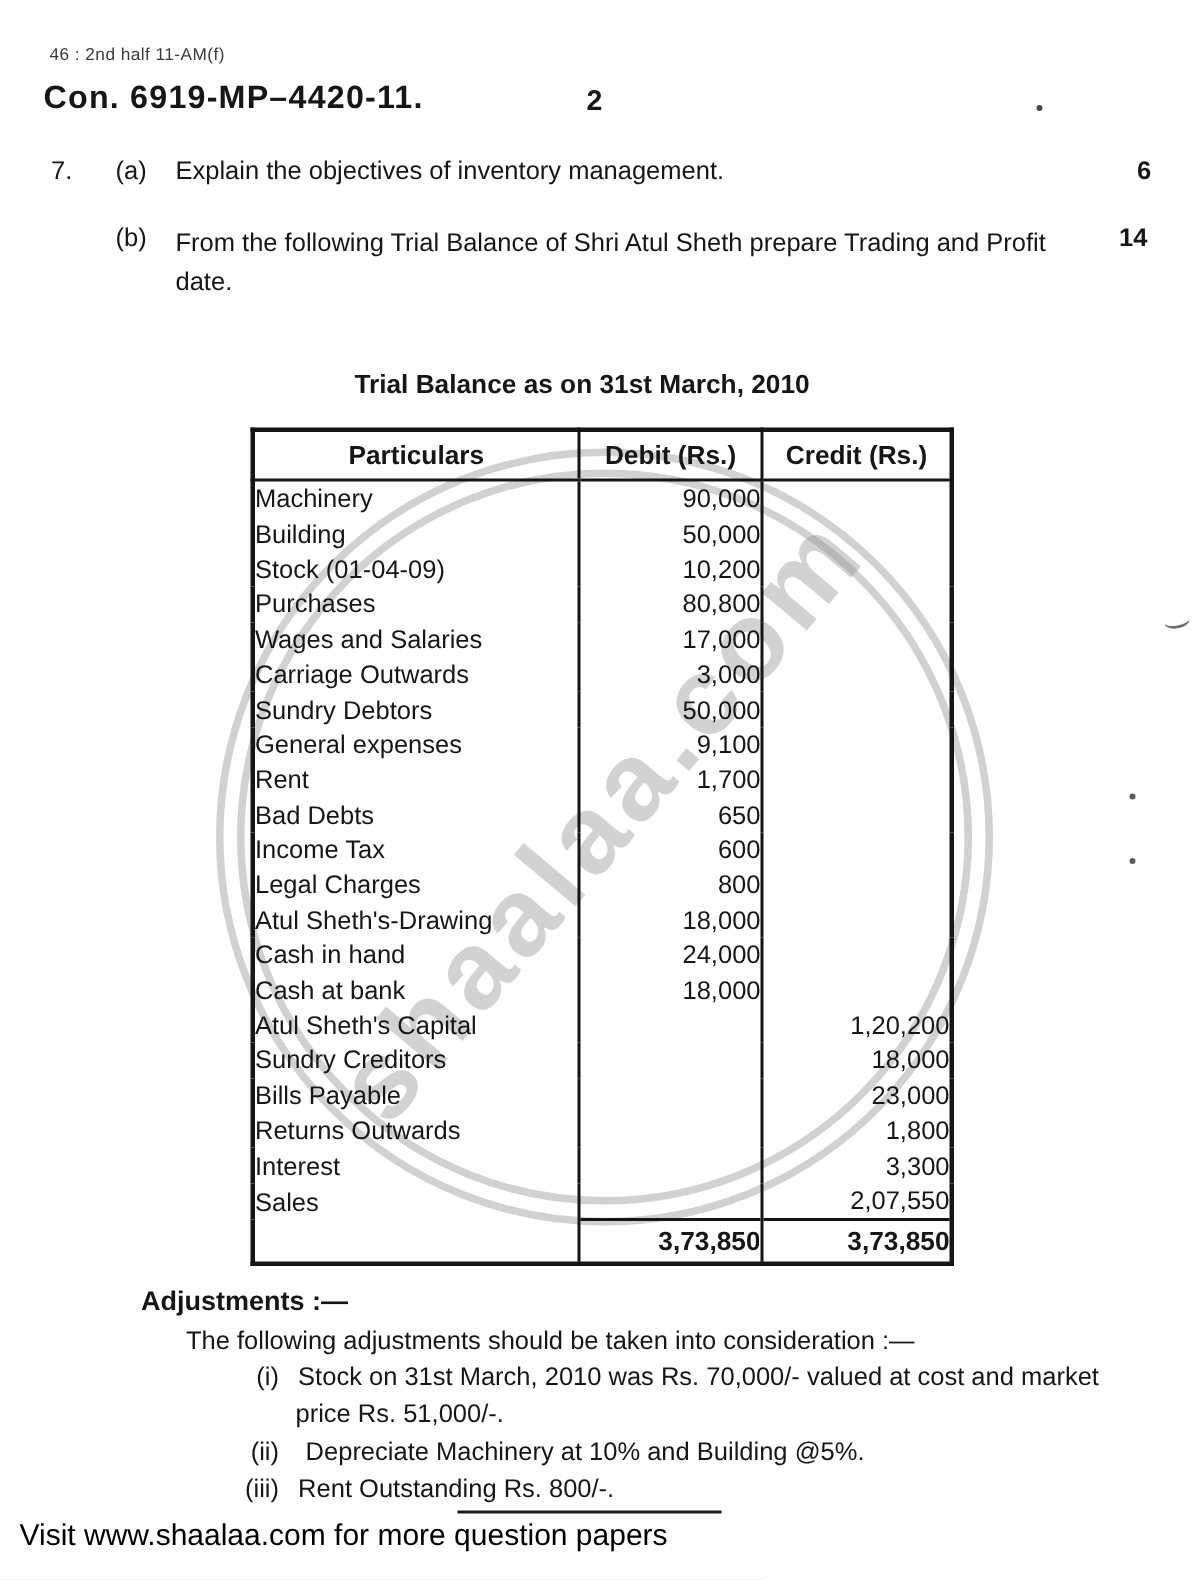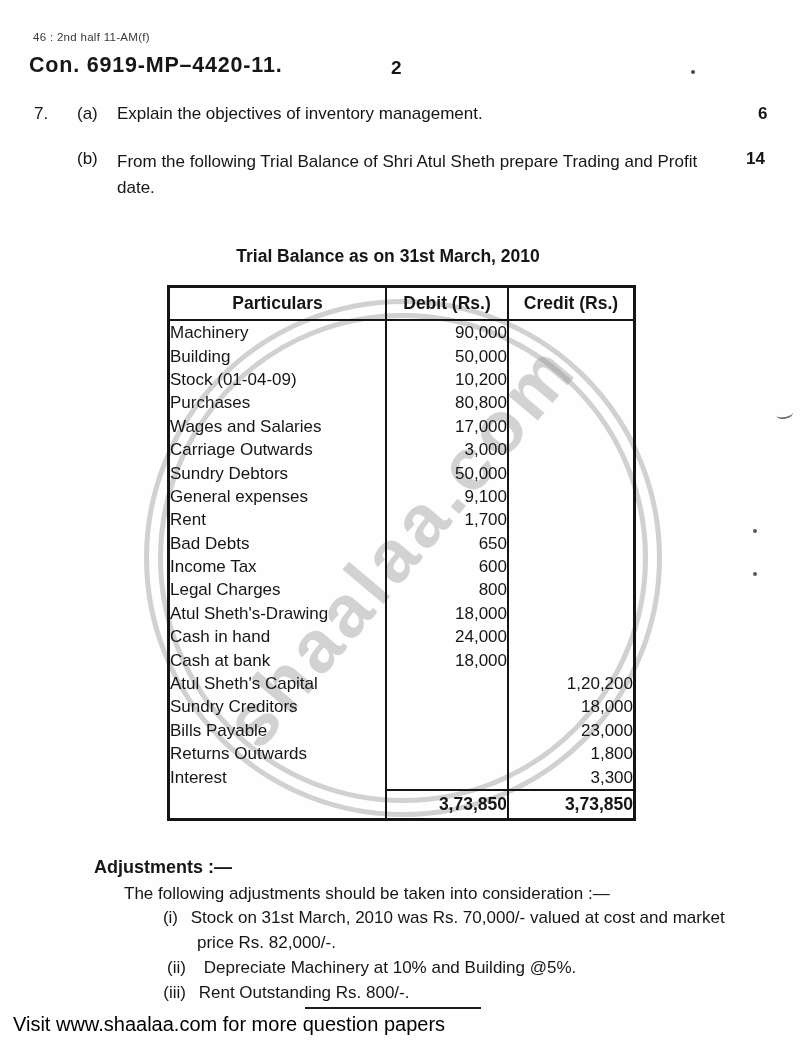--- a/index.html
+++ b/index.html
@@ -204,39 +204,44 @@
           <tr>
             <td class="c-part">Returns Outwards</td>
             <td class="c-deb"></td>
             <td class="c-cred">1,800</td>
           </tr>
           <tr>
             <td class="c-part">Interest</td>
             <td class="c-deb"></td>
             <td class="c-cred">3,300</td>
           </tr>
+          <tr>
+            <td class="c-part">Sales</td>
+            <td class="c-deb"></td>
+            <td class="c-cred">2,07,550</td>
+          </tr>
         </tbody>
       <tbody>
         <tr class="total-row">
           <td class="c-part"></td>
           <td class="c-deb">3,73,850</td>
           <td class="c-cred">3,73,850</td>
         </tr>
       </tbody>
     </table>
   </div>
 
   <div class="abs adj-heading">Adjustments :—</div>
   <div class="abs adj-intro">The following adjustments should be taken into consideration :—</div>
 
-  <div class="abs adj" style="left:132px; top:908px;">
+  <div class="abs adj" style="left:140px; top:908px;">
     <span class="adj-label">(i)</span>
     <span style="margin-left:8px;">Stock on 31st March, 2010 was Rs. 70,000/- valued at cost and market</span>
   </div>
-  <div class="abs adj" style="left:197px; top:933px;">price Rs. 82,000/-.</div>
+  <div class="abs adj" style="left:197px; top:933px;">price Rs. 51,000/-.</div>
 
   <div class="abs adj" style="left:140px; top:958px;">
     <span class="adj-label">(ii)</span>
     <span style="margin-left:13px;">Depreciate Machinery at 10% and Building @5%.</span>
   </div>
 
   <div class="abs adj" style="left:140px; top:983px;">
     <span class="adj-label">(iii)</span>
     <span style="margin-left:8px;">Rent Outstanding Rs. 800/-.</span>
   </div>

